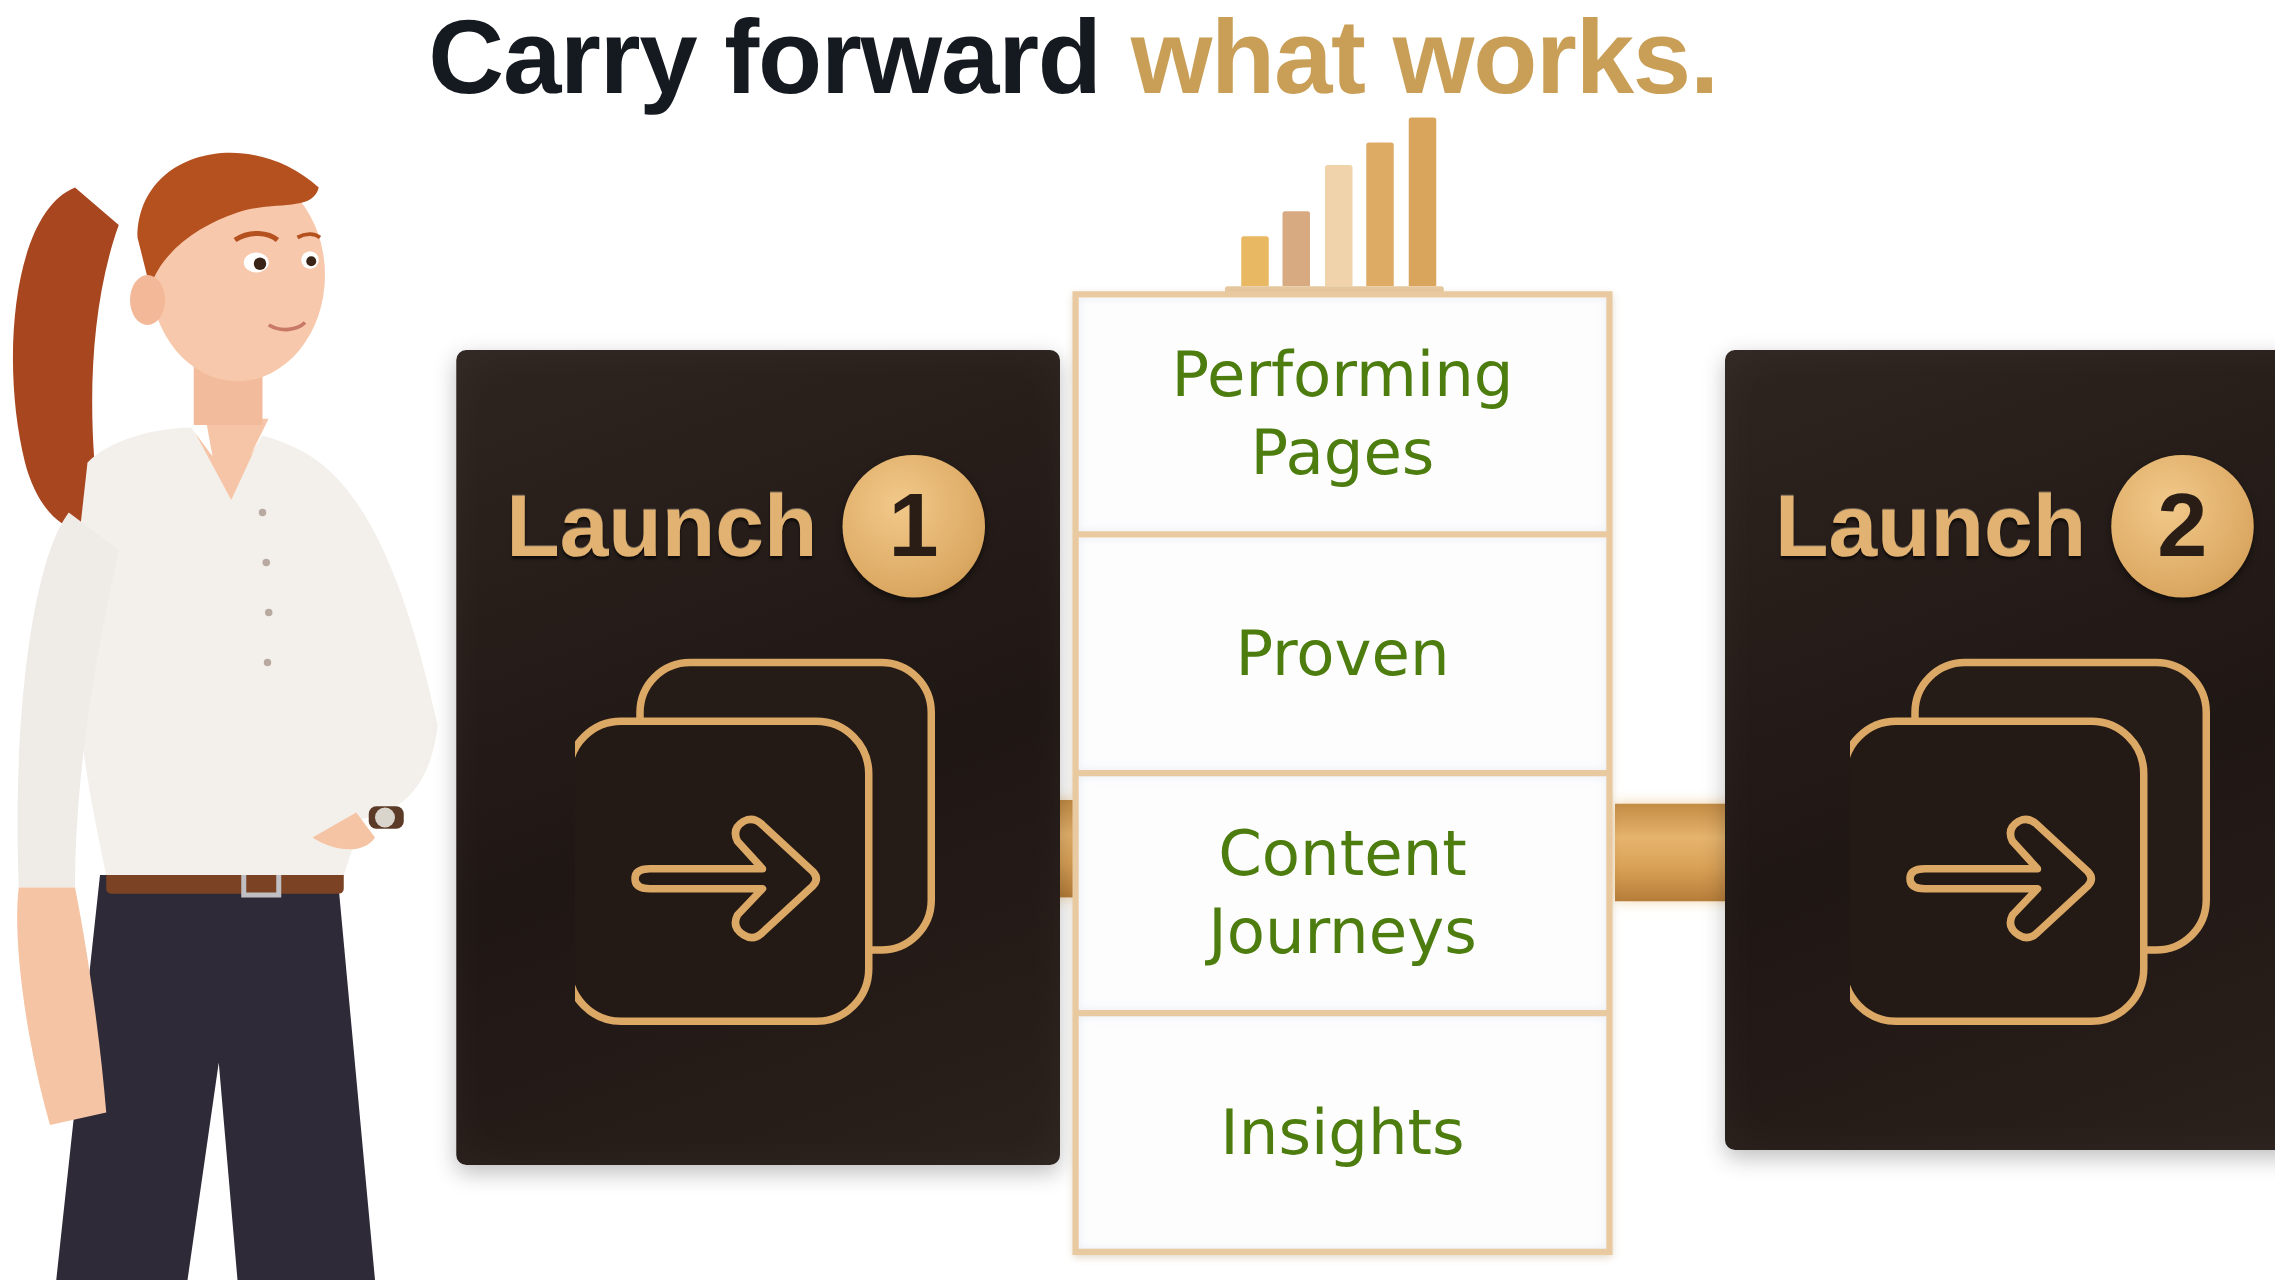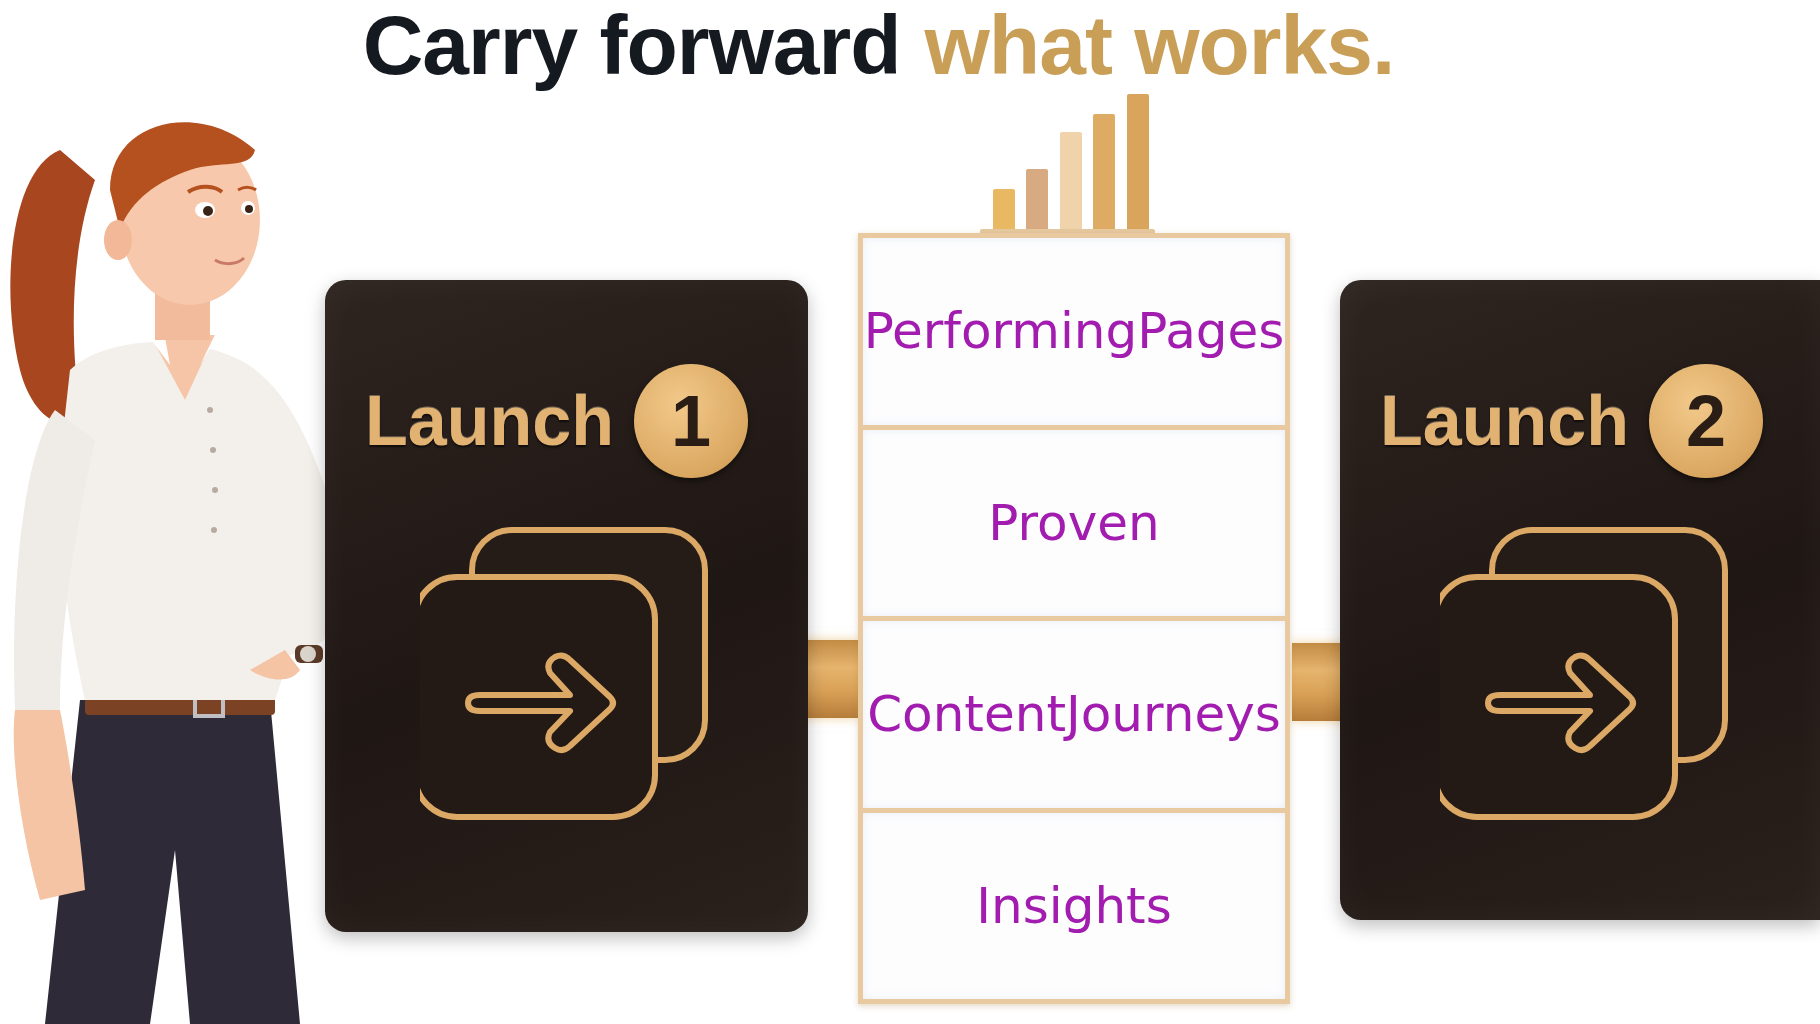--- a/index.html
+++ b/index.html
@@ -6,38 +6,38 @@
   body {
     width: 1820px; height: 1024px; overflow: hidden; position: relative;
     background: #ffffff;
     font-family: "Liberation Sans", "DejaVu Sans", sans-serif;
   }
   .headline {
     position: absolute; left: 0; top: 0; width: 1717px; height: 90px;
     display: flex; justify-content: center; align-items: center;
     font-weight: 700; font-size: 84px; letter-spacing: -1px;
     font-family: "Liberation Sans", sans-serif;
-    padding-left: 20px;
   }
   .headline .dark { color: #151920; }
   .headline .gold { color: #c99f57; margin-left: 24px; }
 
   
   .character { position: absolute; left: 0; top: 110px; width: 370px; height: 914px; }
 
   
   .minichart { position: absolute; left: 985px; top: 95px; width: 170px; height: 140px; }
   .minichart .bar { position: absolute; bottom: 6px; width: 22px; border-radius: 2px 2px 0 0; }
   .minichart .base { position: absolute; bottom: 0; left: -5px; width: 175px; height: 6px; background: #e7c9a0; border-radius: 2px; }
 
   
   .card {
     position: absolute; background: linear-gradient(160deg, #2e2420 0%, #1f1714 55%, #2a201c 100%);
-    border-radius: 21px;
+    border-radius: 8px;
     box-shadow: 0 6px 18px rgba(0,0,0,0.25), inset 0 0 40px rgba(255,255,255,0.04);
+    margin-left: 40px;
   }
   .card-1 { left: 325px; top: 280px; width: 483px; height: 652px; }
   .card-2 { left: 1340px; top: 280px; width: 480px; height: 640px; border-top-right-radius: 0; border-bottom-right-radius: 0; }
   .card-title {
     position: absolute; top: 84px; display: flex; align-items: center;
     font-family: "Liberation Sans", sans-serif; font-weight: 700; font-size: 70px;
     color: #e2b272; text-shadow: 0 2px 2px rgba(0,0,0,0.6), 0 -1px 0 rgba(255,235,190,0.35);
   }
   .card-1 .card-title { left: 40px; }
   .card-2 .card-title { left: 40px; }
@@ -60,23 +60,23 @@
   .connector-right { left: 1292px; top: 643px; width: 528px; }
 
   
   .stack {
     position: absolute; left: 858px; top: 233px; width: 432px; height: 771px;
     background: #e8c9a0; padding: 5px; box-sizing: border-box;
     display: flex; flex-direction: column; gap: 5px;
     box-shadow: 0 2px 6px rgba(160,120,60,0.3);
   }
   .stack-item {
-    flex: 1; background: #fdfdfe; display: flex; flex-direction: row;
+    flex: 1; background: #fdfdfe; display: flex; flex-direction: column;
     justify-content: center; align-items: center;
-    color: #a21caf; font-family: "DejaVu Sans", sans-serif; font-size: 50px; line-height: 62px;
+    color: #4d7c0f; font-family: "DejaVu Sans", sans-serif; font-size: 50px; line-height: 62px;
     box-shadow: inset 0 0 8px rgba(180,190,210,0.25);
   }
 </style>
 </head>
 <body>
 
 <div class="headline">
   <span class="dark">Carry forward</span>
   <span class="gold">what works.</span>
 </div>

